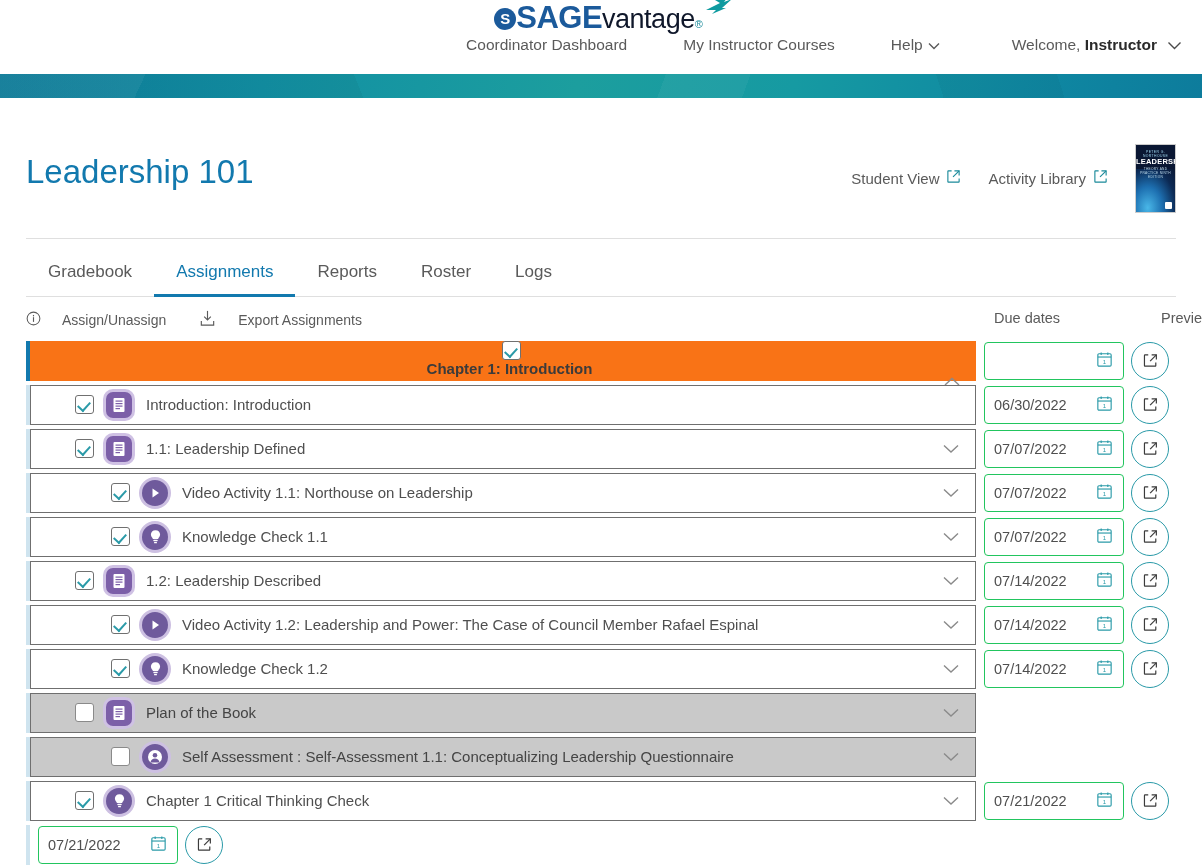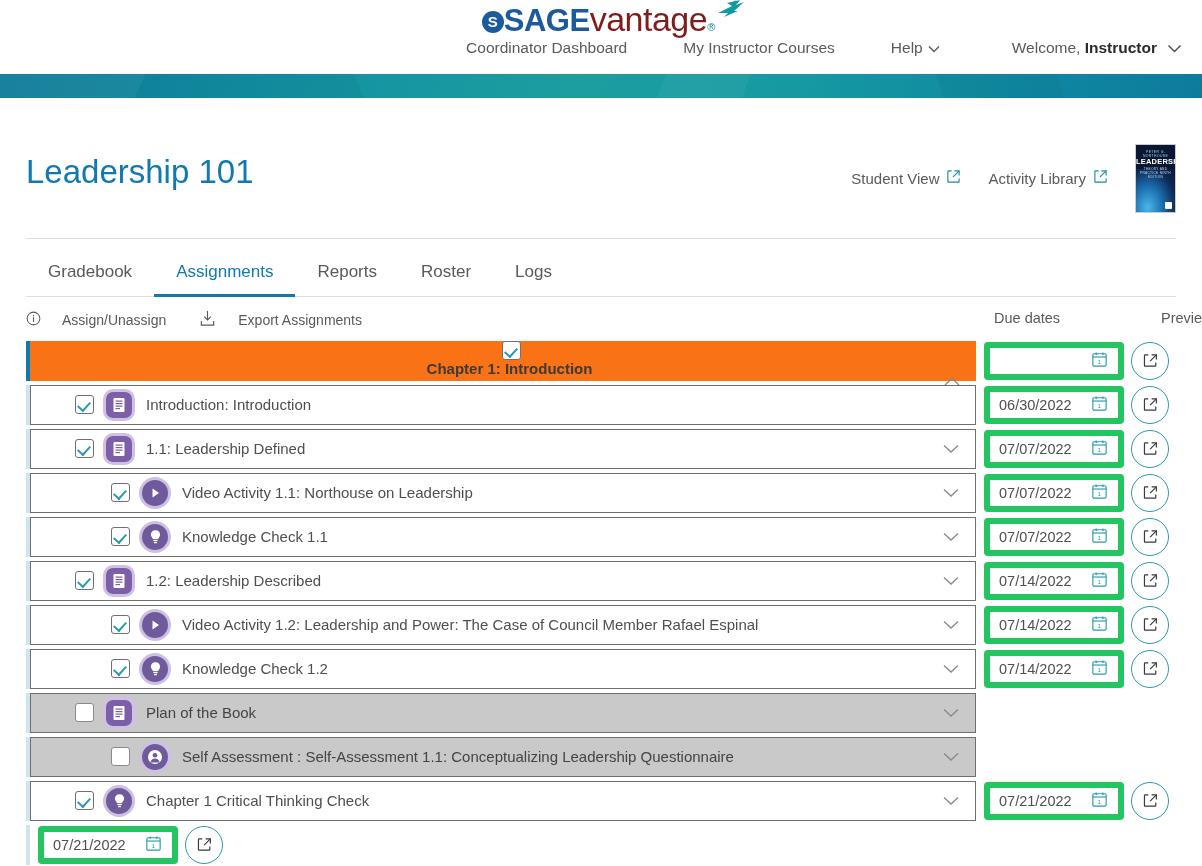--- a/index.html
+++ b/index.html
@@ -21,21 +21,21 @@
   }
   .logo-globe {
     display:inline-block; width:22px; height:22px; border-radius:50%;
     background:#1b5a9b; position:relative; top:2px; margin-right:0px;
   }
   .logo-globe::after{
     content:"S"; position:absolute; left:50%; top:50%;
     transform:translate(-50%,-52%); color:#fff; font-size:15px; font-weight:bold;
   }
   .logo-vantage {
-    font-size:34px; color:#7f1d1d; font-weight:normal; margin-left:0;
+    font-size:27px; color:#0f172a; font-weight:normal; margin-left:0;
     letter-spacing:-0.5px;
   }
   .logo-reg { font-size:11px; color:#1a8a9a; vertical-align:super; }
   .bird { margin-left:1px; position:relative; top:-8px; }
 
   .topnav { margin-left:auto; display:flex; align-items:center; padding-right:20px; }
   .topnav a {
     color:#5a5a5a; text-decoration:none; font-size:15.5px;
     padding:0 0; margin:0 28px; white-space:nowrap;
   }
@@ -151,21 +151,21 @@
   .row.chapter .row-label { font-weight:bold; color:#3b3b3b; font-size:15px; margin-left:13px; }
   .row.disabled .row-label { color:#444; }
 
   .row-chev {
     margin-left:auto; margin-right:16px; color:#8a8a8a; flex:none;
     display:flex; align-items:center;
   }
 
   .date-wrap { width:140px; flex:none; margin-left:8px; }
   .date-input {
-    width:140px; height:38px; border:6px solid #22c55e; border-radius:4px;
+    width:140px; height:38px; border:1px solid #22c55e; border-radius:4px;
     background:#fff; display:flex; align-items:center; padding:0 9px;
     font-size:14.5px; color:#4f4f4f; font-family:inherit;
   }
   .date-val { flex:1; }
   .cal-ico { flex:none; }
   .date-wrap.empty-slot { visibility:hidden; }
 
   .prev-wrap { width:52px; flex:none; display:flex; justify-content:center; }
   .prev-btn {
     width:38px; height:38px; border-radius:50%; border:1px solid #2a9aa8;

